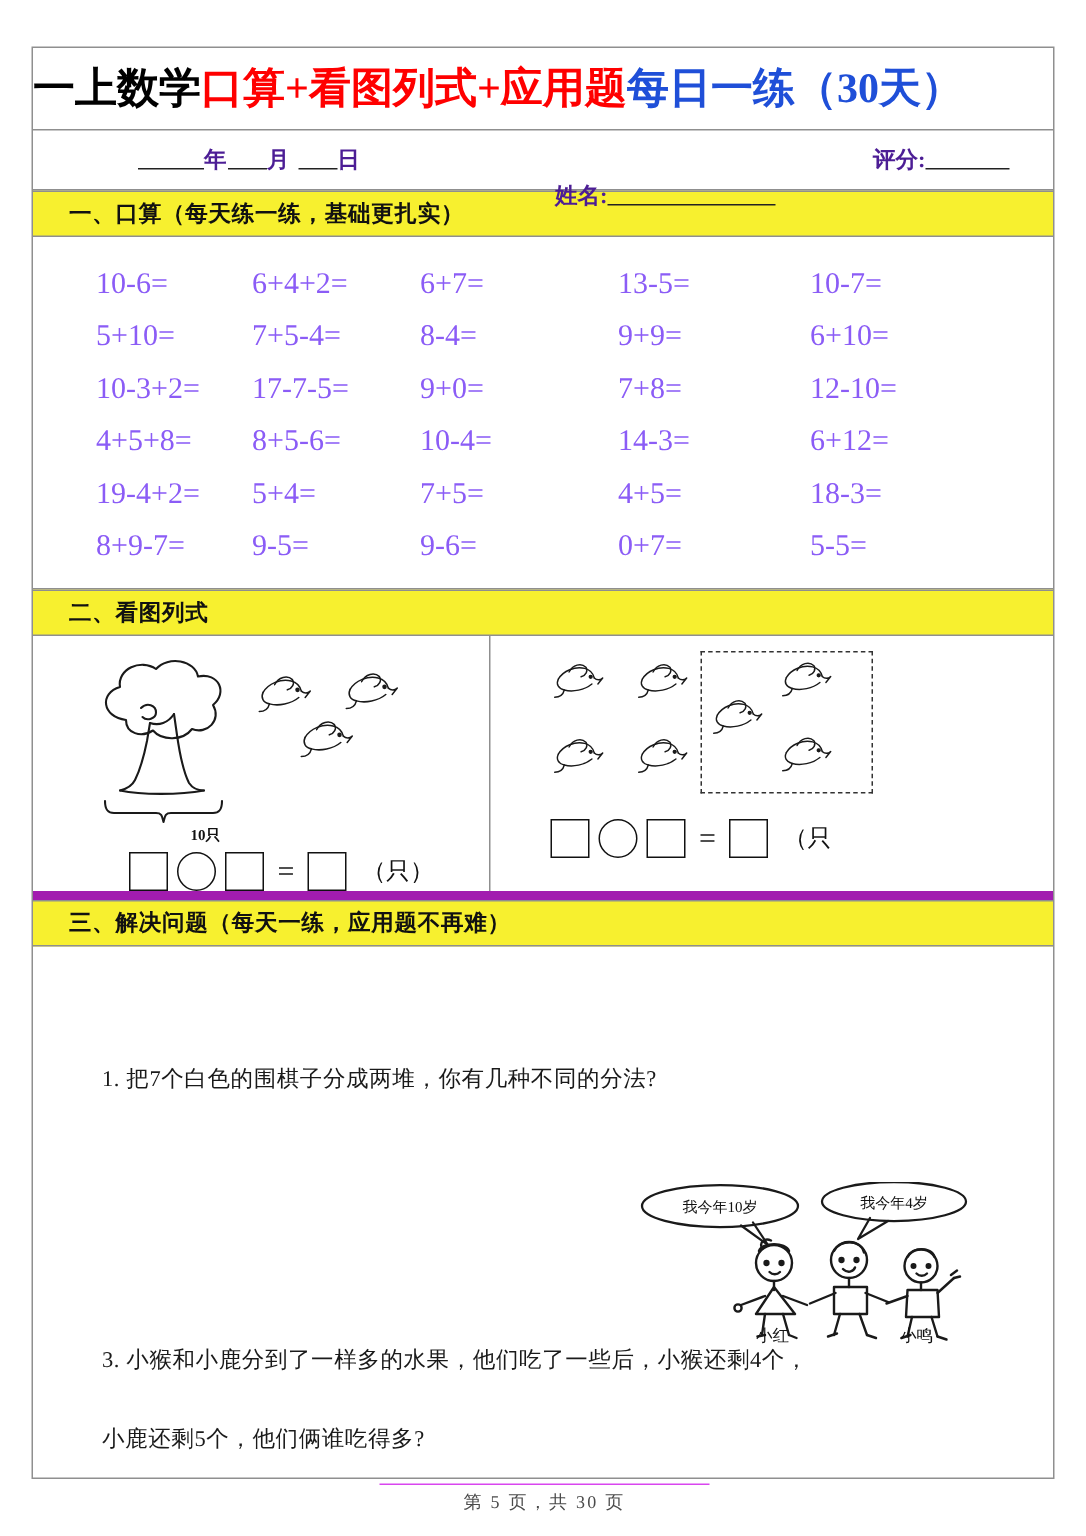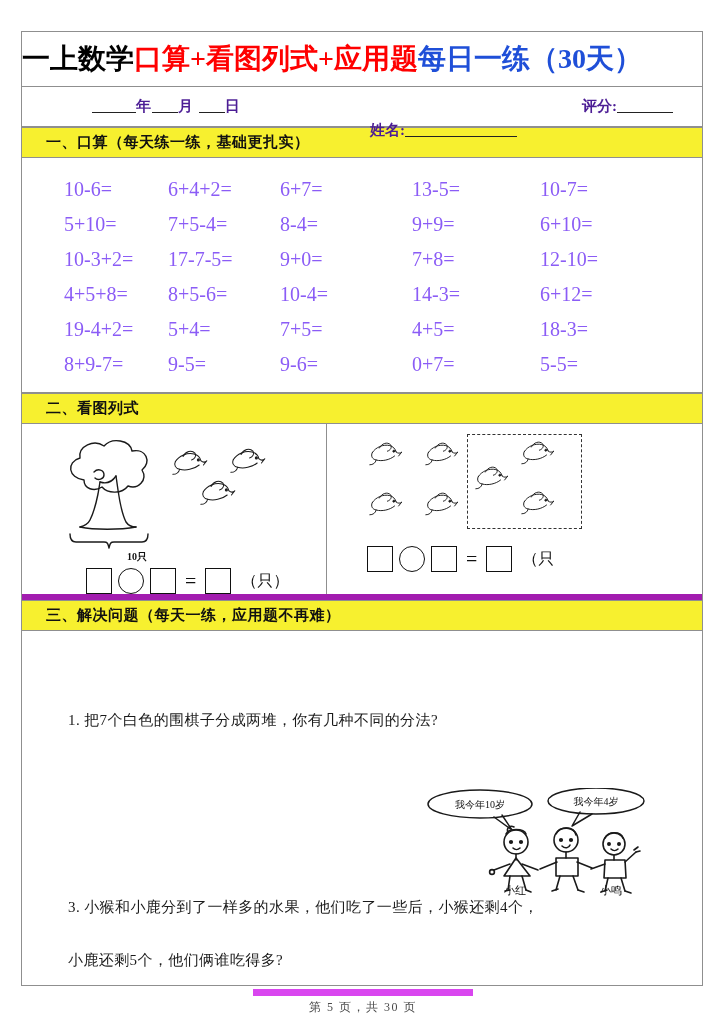--- a/index.html
+++ b/index.html
@@ -169,21 +169,21 @@
     position:absolute;
     font-size:11px;color:#111;white-space:nowrap;
   }
 
   
   .footer{
     position:absolute;
     left:253px;top:989px;
     width:220px;
     text-align:center;
-    border-top:7px solid #d946ef;
+    border-top:1px solid #d946ef;
     padding-top:3px;
     font-size:12px;
     color:#4a4a4a;
     letter-spacing:1.5px;
     font-family:"Liberation Serif","DejaVu Serif",serif;
   }
   svg{display:block;}
 </style>
 </head>
 <body>

